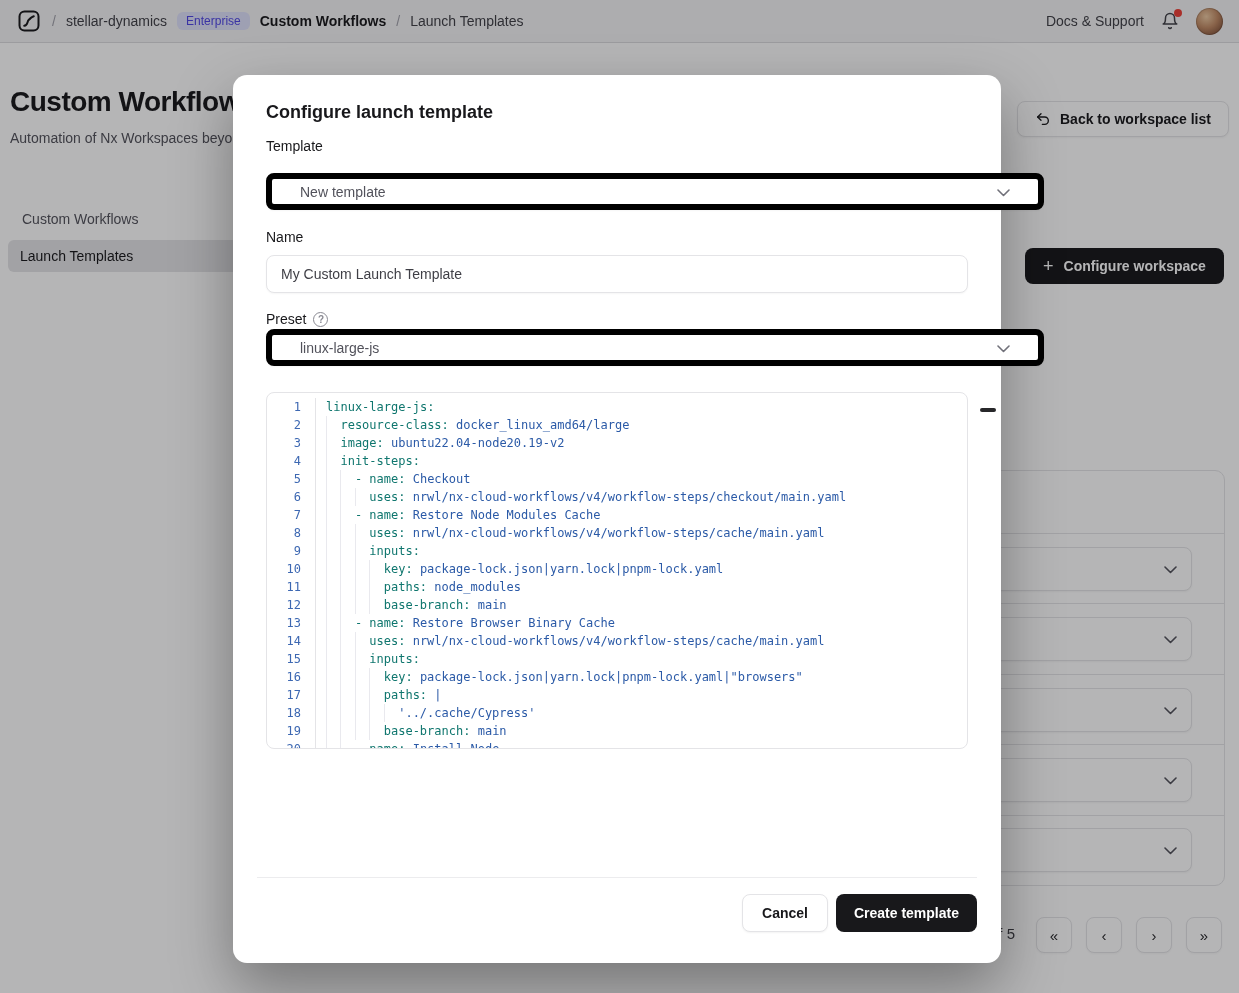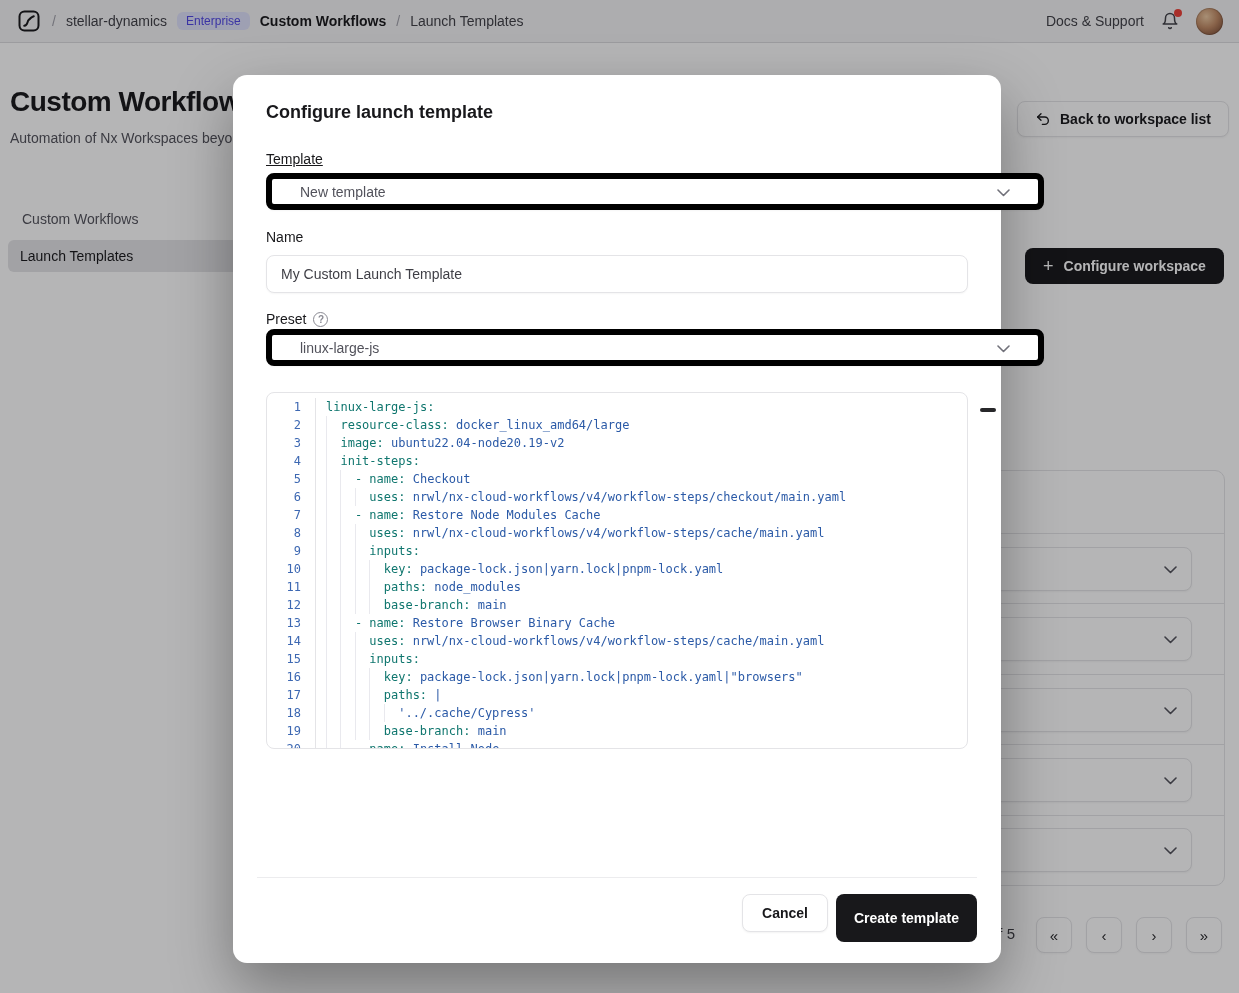--- a/index.html
+++ b/index.html
@@ -73,21 +73,21 @@
   .tok-k{color:#0f766e;}
   .tok-d{color:#0f766e;}
   .tok-v{color:#2b5aa7;}
   .scroll-thumb{position:absolute;right:5px;top:333px;width:16px;height:4px;border-radius:2px;
                 background:#27272a;}
   .m-divider{position:absolute;left:24px;right:24px;top:802px;border-top:1px solid #ececee;}
   .m-footer{position:absolute;right:24px;top:819px;display:flex;gap:8px;}
   .btn-cancel{height:38px;padding:0 19px;background:#fff;border:1px solid #e4e4e7;border-radius:8px;
               font-size:14px;font-weight:700;color:#18181b;display:flex;align-items:center;
               box-shadow:0 1px 2px rgba(0,0,0,.05);font-family:"Liberation Sans",sans-serif;}
-  .btn-create{height:48px;padding:16px 18px;background:#18181b;border:none;border-radius:8px;font-size:14px;
+  .btn-create{height:38px;padding:16px 18px;background:#18181b;border:none;border-radius:8px;font-size:14px;
               font-weight:700;color:#fff;display:flex;align-items:center;font-family:"Liberation Sans",sans-serif;}
 </style>
 </head>
 <body>
 
 <div id="stage">
 
   <div class="nav">
     <span class="logo-box">
       <svg width="24" height="24" viewBox="0 0 24 24" fill="none" stroke="#18181b" stroke-width="2" stroke-linecap="round">
@@ -177,21 +177,21 @@
       </div>
     </div>
 
   <div class="page-frag">of 5</div>
 
   <div class="overlay"></div>
 
   <div class="modal">
     <div class="m-title">Configure launch template</div>
 
-    <div class="m-label" style="top:76px;text-decoration:underline;">Template</div>
+    <div class="m-label" style="top:63px;">Template</div>
     <div class="m-select" style="top:98px;">
       <span>New template</span>
       <span class="chev">
         <svg width="13" height="8" viewBox="0 0 13 8" fill="none" stroke="#71717a" stroke-width="1.6" stroke-linecap="round" stroke-linejoin="round">
             <path d="M1 1l5.5 5.5L12 1"></path>
           </svg>
       </span>
     </div>
 
     <div class="m-label" style="top:154px;">Name</div>

